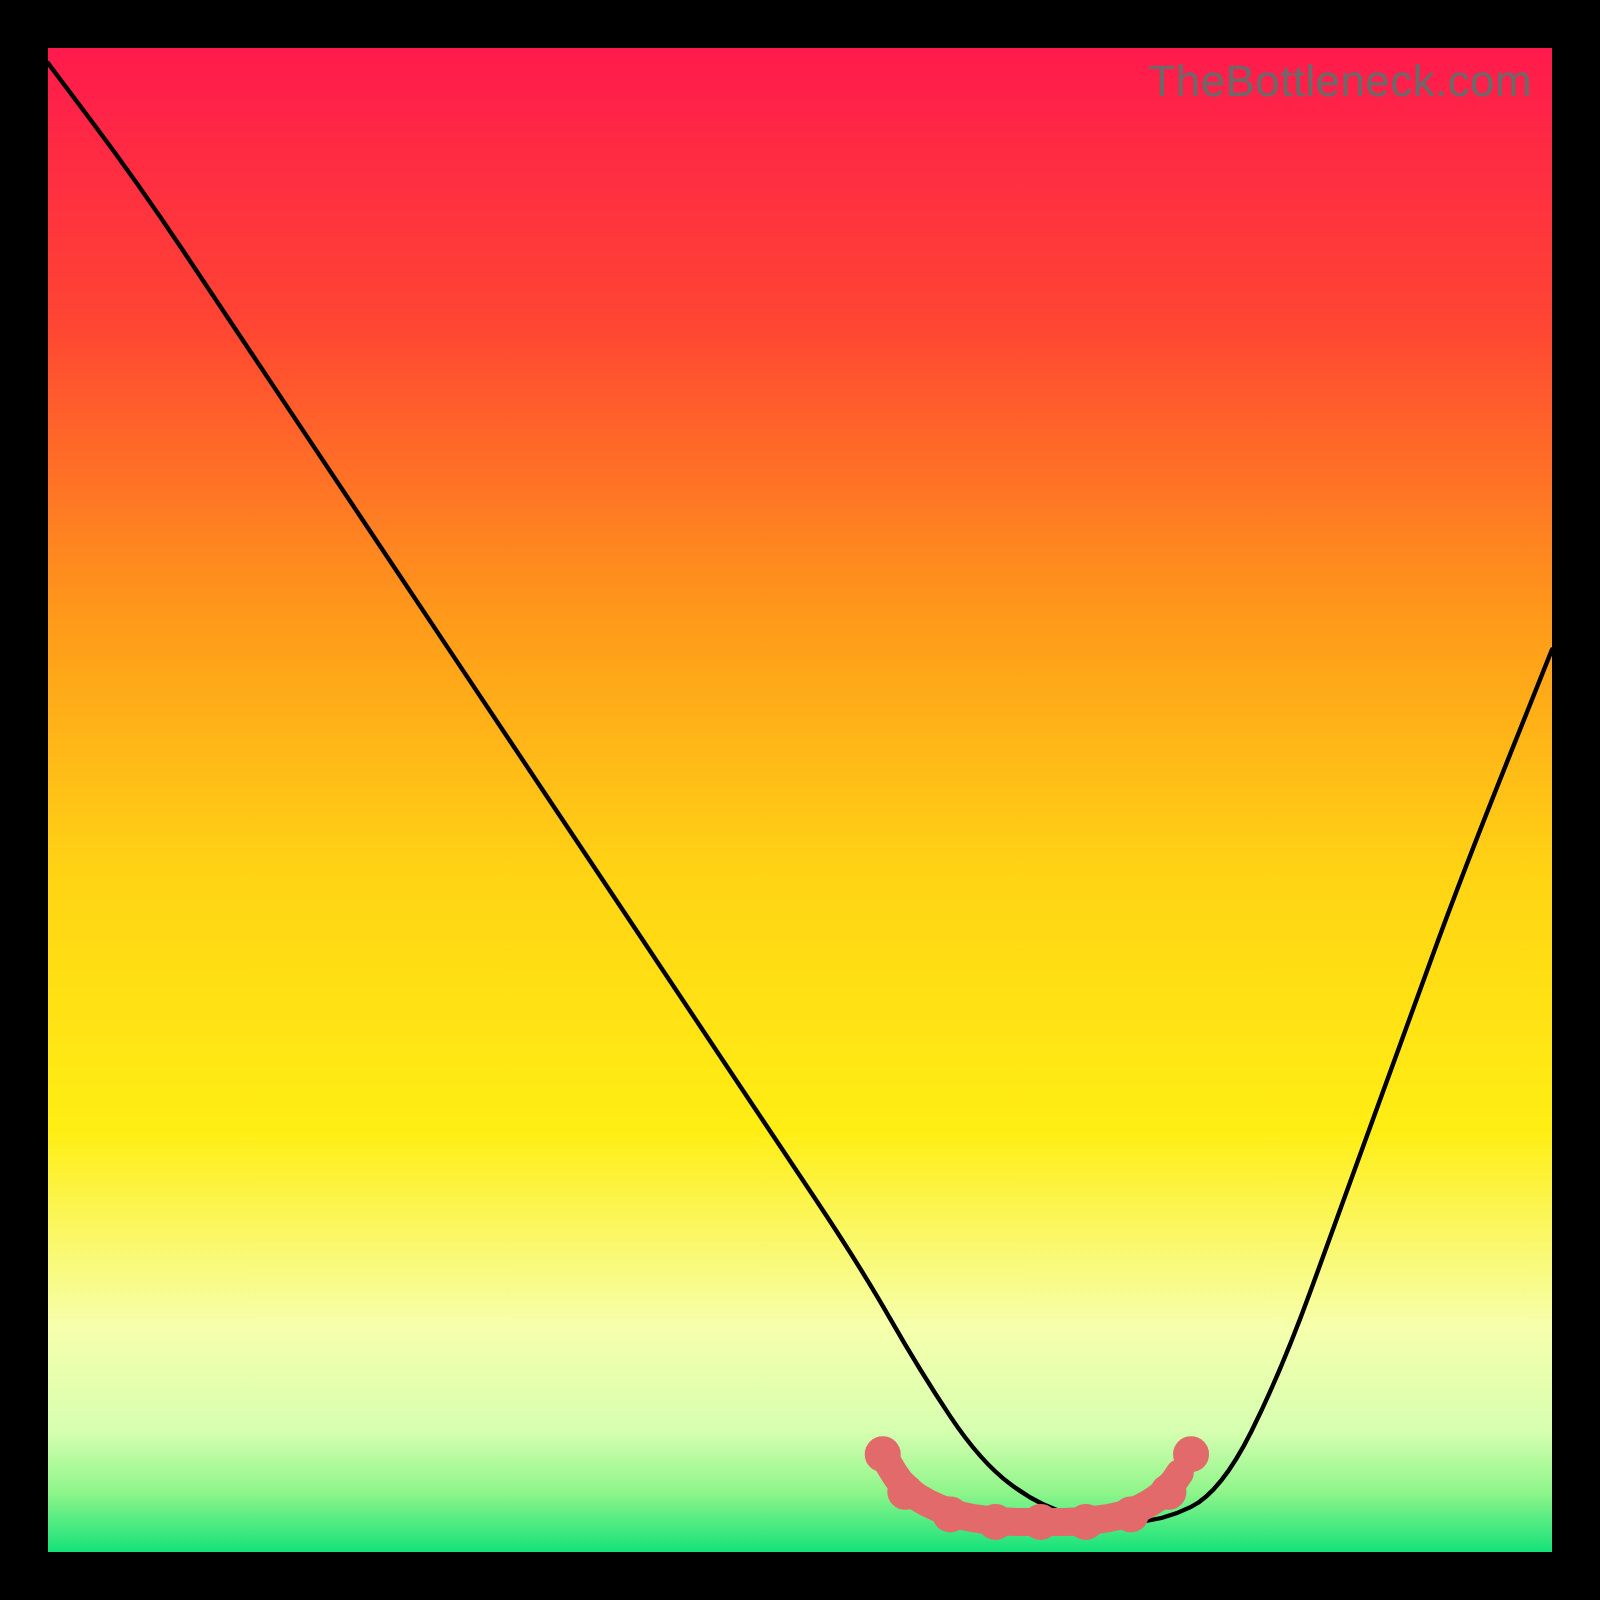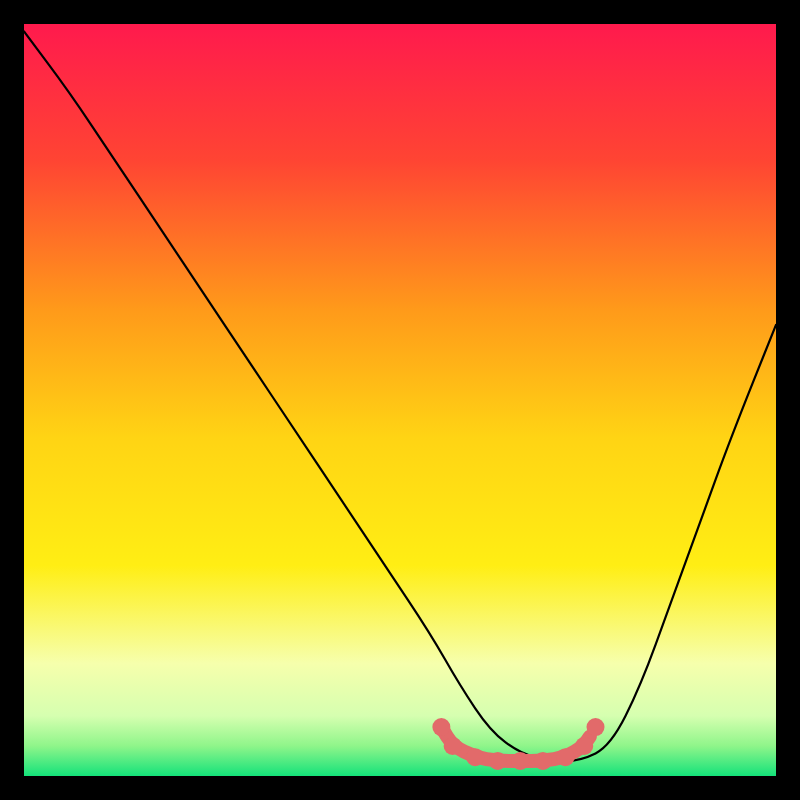--- a/index.html
+++ b/index.html
@@ -72,14 +72,15 @@
           <circle cx="451.2" cy="733.2" r="9" fill="#e26a6a"></circle>
           <circle cx="473.76" cy="736.96" r="9" fill="#e26a6a"></circle>
           <circle cx="496.32000000000005" cy="736.96" r="9" fill="#e26a6a"></circle>
           <circle cx="518.88" cy="736.96" r="9" fill="#e26a6a"></circle>
           <circle cx="541.4399999999999" cy="733.2" r="9" fill="#e26a6a"></circle>
           <circle cx="560.24" cy="721.92" r="9" fill="#e26a6a"></circle>
           <circle cx="571.52" cy="703.12" r="9" fill="#e26a6a"></circle>
         </g>
     </svg>
 
+    <div class="watermark">TheBottleneck.com</div>
   </div>
 </div>
 
 </body></html>

